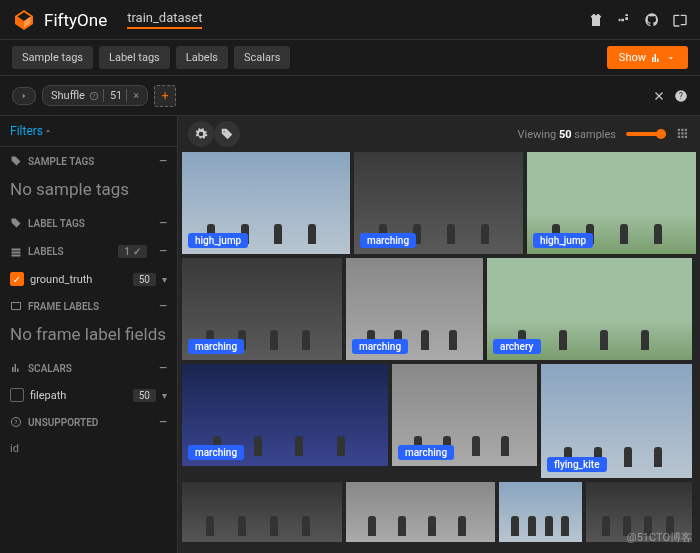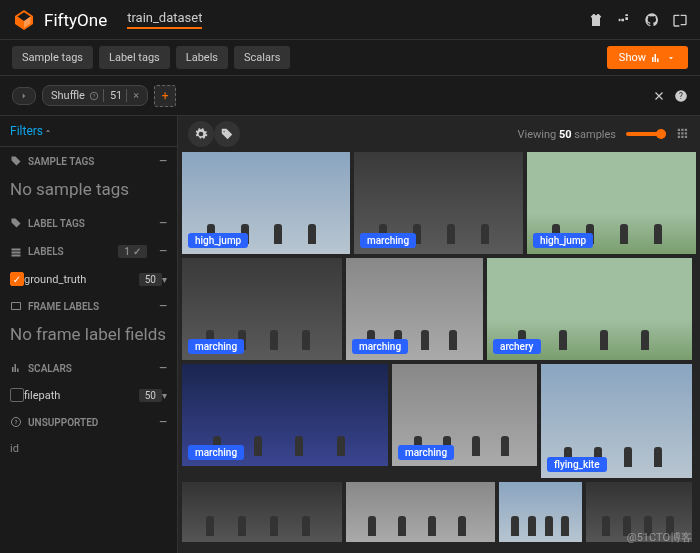--- a/index.html
+++ b/index.html
@@ -19,21 +19,21 @@
 .view-pill.back{padding:3px 6px}
 .add-stage{background:#2a2a2a;border:1px dashed #666;border-radius:3px;width:22px;height:22px;display:flex;align-items:center;justify-content:center;color:#ff6d04;cursor:pointer}
 .viewbar-right{margin-left:auto;display:flex;gap:8px;align-items:center}
 .content{display:flex;height:437px}
 .sidebar{width:185px;background:#1a1a1a;border-right:1px solid #333;overflow-y:auto}
 .filters-header{padding:8px 10px;border-bottom:1px solid #333;display:flex;justify-content:flex-start;align-items:center;color:#0ea5e9;font-size:12px}
 .section-header{padding:8px 10px;display:flex;align-items:center;gap:6px;color:#888;font-size:10px;text-transform:uppercase;font-weight:600}
 .section-header svg{width:12px;height:12px;fill:#888}
 .section-header .dash{margin-left:auto;color:#888}
 .empty-text{padding:4px 10px 10px;color:#888;font-size:17px}
-.label-row{padding:6px 10px;display:flex;align-items:center;font-size:11px}
+.label-row{padding:6px 10px;display:flex;align-items:center;gap:6px;font-size:11px}
 .checkbox{width:14px;height:14px;border:1px solid #666;border-radius:2px;display:inline-flex;align-items:center;justify-content:center}
 .checkbox.checked{background:#ff6d04;border-color:#ff6d04}
 .checkbox.checked::after{content:"✓";color:#fff;font-size:10px}
 .label-row .count{margin-left:auto;background:#333;padding:1px 6px;border-radius:2px;font-size:10px}
 .label-row .arrow{color:#888;font-size:10px}
 .badge-small{background:#333;padding:1px 6px;border-radius:2px;font-size:10px;margin-left:auto;display:flex;align-items:center;gap:3px}
 .grid-area{flex:1;background:#252525;display:flex;flex-direction:column}
 .grid-header{height:36px;display:flex;align-items:center;padding:0 10px;}
 .round-btn{width:26px;height:26px;background:#333;border-radius:50%;display:flex;align-items:center;justify-content:center;cursor:pointer}
 .round-btn svg{width:14px;height:14px;fill:#ccc}

